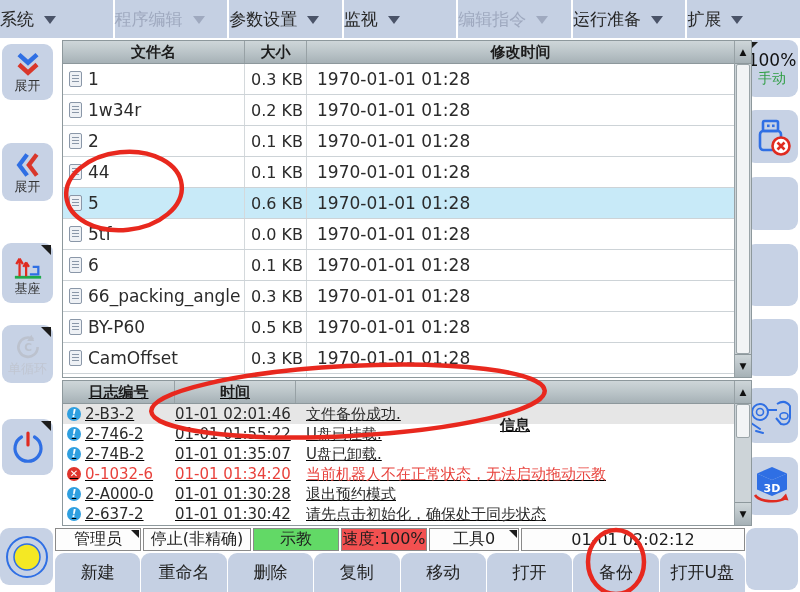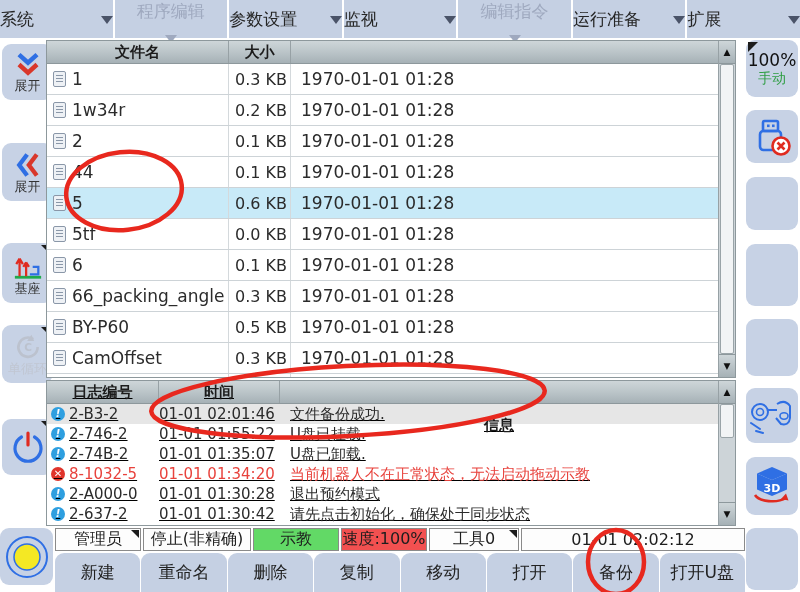--- a/index.html
+++ b/index.html
@@ -2,41 +2,41 @@
 <html style="--selection: #c8eaf8; --teach-green: #62d966; --speed-red: #f25050; --error-text: #e8423c; --annotation: #e8281e; --menu-bg: #c5d0e3;"><head>
 <meta charset="utf-8">
 <style>
   html,body{margin:0;padding:0;background:#fff;}
   #app{position:relative;width:800px;height:592px;background:#ffffff;
        font-family:"DejaVu Sans","Liberation Sans",sans-serif;overflow:hidden;
        -webkit-user-select:none;user-select:none;}
 
   
   .menubar{position:absolute;left:0;top:0;width:800px;height:38px;display:flex;gap:2px;background:#fff;}
-  .menu-item{flex:1;background:#c5d0e3;display:flex;align-items:center;justify-content:space-between;gap:10px;
+  .menu-item{flex:1;background:#c5d0e3;display:flex;align-items:center;justify-content:flex-start;gap:10px;
              font-size:17px;color:#262626;cursor:pointer;}
   .menu-item .caret{width:0;height:0;border-left:6px solid transparent;border-right:6px solid transparent;
                     border-top:8px solid #4a5368;margin-top:2px;}
-  .menu-item.disabled{color:#9fa9bf;flex-direction:column;}
+  .menu-item.disabled{color:#9fa9bf;}
   .menu-item.disabled .caret{border-top-color:#9fa9bf;}
 
   
   .side-btn{position:absolute;width:51px;background:#c7d2e5;border-radius:9px;
             display:flex;flex-direction:column;align-items:center;justify-content:center;gap:1px;cursor:pointer;}
   .side-btn .lbl{font-size:13px;color:#333;line-height:14px;}
   .side-btn.disabled .lbl{color:#c0c6d2;}
   .corner-tr{position:absolute;top:2px;right:2px;width:0;height:0;
              border-top:10px solid #1c1c1c;border-left:10px solid transparent;}
   .corner-tl{position:absolute;top:2px;left:2px;width:0;height:0;
              border-top:10px solid #1c1c1c;border-right:10px solid transparent;}
   .speed-pct{font-size:17px;color:#111;line-height:18px;}
   .speed-mode{font-size:14px;color:#2f9e44;line-height:16px;}
 
   
-  .panel{position:absolute;left:46px;width:690px;background:#fff;border:1px solid #8d989c;box-sizing:border-box;overflow:hidden;}
+  .panel{position:absolute;left:62px;width:690px;background:#fff;border:1px solid #8d989c;box-sizing:border-box;overflow:hidden;}
   .thead{display:flex;height:22px;background:linear-gradient(180deg,#ced6d9 0%,#b9c3c7 55%,#a6b1b6 100%);
          border-bottom:1px solid #8d989c;font-weight:bold;font-size:15px;color:#1c1c1c;}
   .thead .hcell{display:flex;align-items:center;justify-content:center;border-right:1px solid #97a1a5;box-sizing:border-box;}
 
   
   #file-panel{top:40px;height:338px;}
   .frow{display:flex;height:30px;border-bottom:1px solid #cdd3d7;font-size:17px;color:#2b2b2b;background:#fff;}
   .frow.sel{background:var(--selection,#c8eaf8);}
   .fcell{display:flex;align-items:center;box-sizing:border-box;border-right:1px solid #d4d9dc;overflow:hidden;white-space:nowrap;}
   .c-name{width:182px;padding-left:6px;gap:6px;}
@@ -235,20 +235,21 @@
     </span>
   </div>
 
   <div class="side-btn" style="left:746px;top:528px;height:62px;width:52px;"></div>
 
   <div class="panel" id="file-panel">
     <div style="margin-right:17px;">
       <div class="thead">
         <span class="hcell" style="width:182px;">文件名</span>
         <span class="hcell" style="width:62px;">大小</span>
+        <span class="hcell" style="flex:1;border-right:none;">修改时间</span>
       </div>
       <div class="frow">
         <span class="fcell c-name">
             <i class="ficon"></i>
             <span>1</span>
           </span>
         <span class="fcell c-size">0.3 KB</span>
         <span class="fcell c-time">1970-01-01 01:28</span>
       </div>
       <div class="frow">
@@ -363,21 +364,21 @@
         <span class="lcell l-code">
             <i class="licon">!</i>
             <span>2-74B-2</span>
           </span>
         <span class="lcell l-time">01-01 01:35:07</span>
         <span class="lcell l-msg">U盘已卸载.</span>
       </div>
       <div class="lrow err">
         <span class="lcell l-code">
             <i class="licon error">✕</i>
-            <span>8-1032-5</span>
+            <span>0-1032-6</span>
           </span>
         <span class="lcell l-time">01-01 01:34:20</span>
         <span class="lcell l-msg">当前机器人不在正常状态，无法启动拖动示教</span>
       </div>
       <div class="lrow">
         <span class="lcell l-code">
             <i class="licon">!</i>
             <span>2-A000-0</span>
           </span>
         <span class="lcell l-time">01-01 01:30:28</span>

